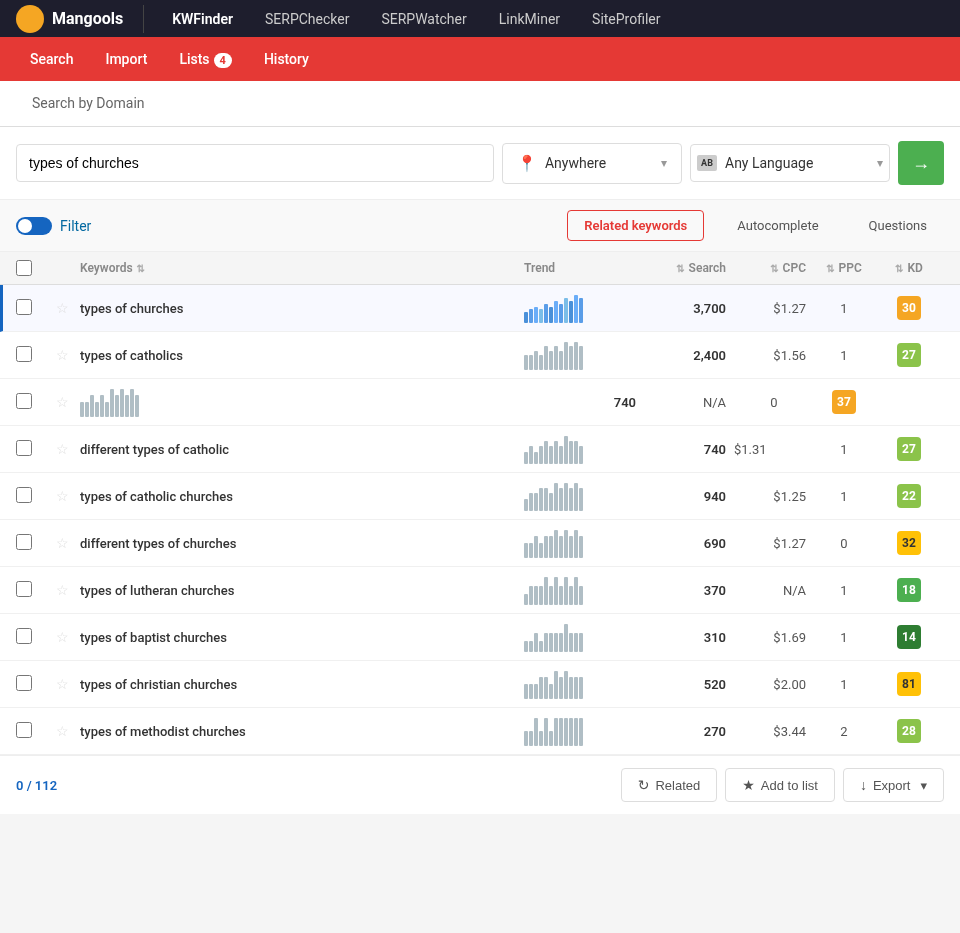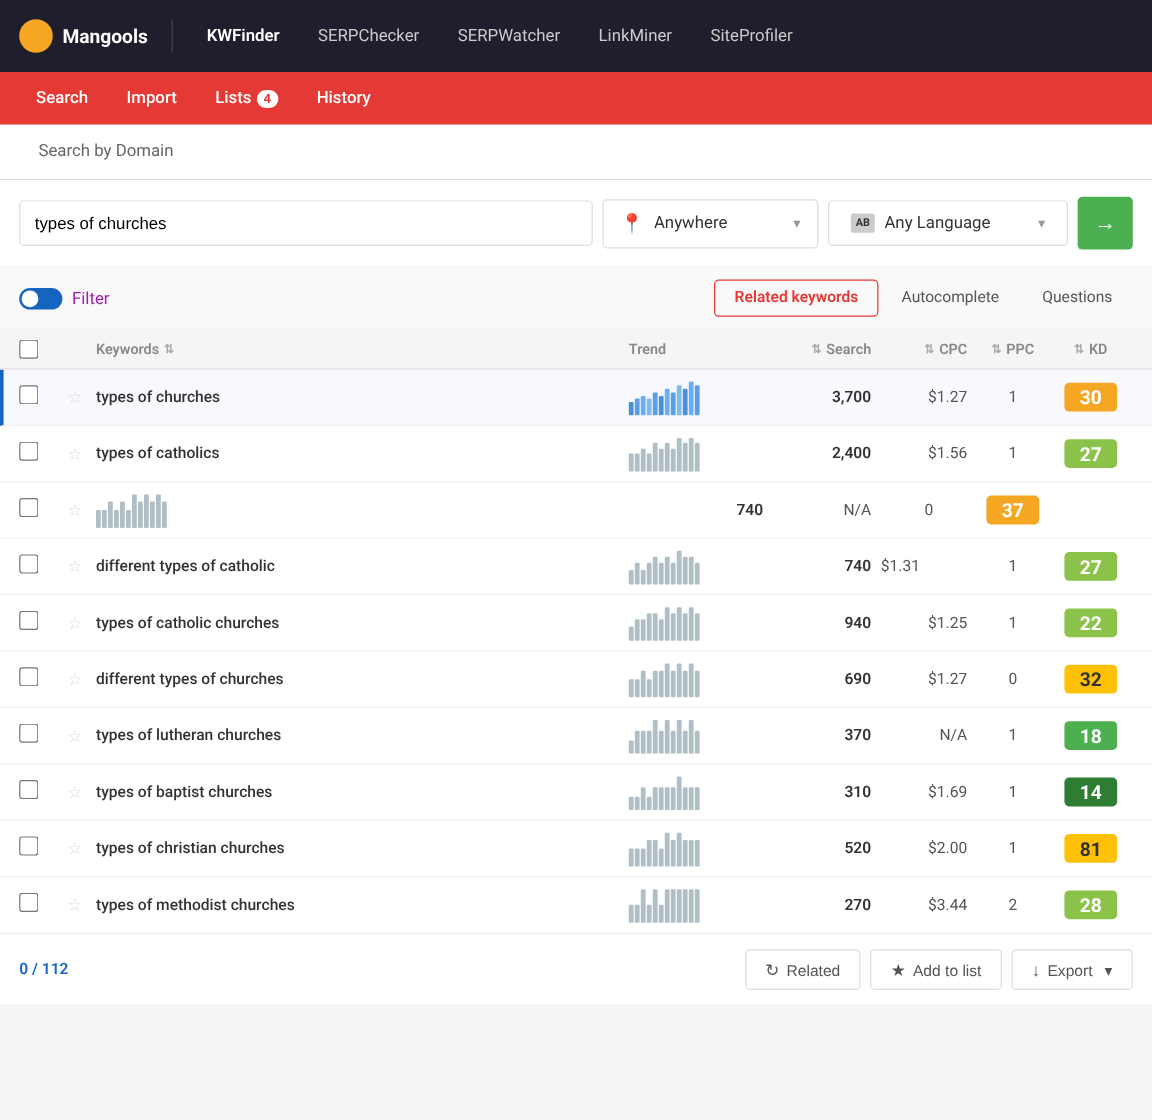--- a/index.html
+++ b/index.html
@@ -1,19 +1,19 @@
 <!DOCTYPE html>
 <html><head>
   <meta charset="utf-8">
   <style>
     * { box-sizing: border-box; margin: 0; padding: 0; }
     body { font-family: -apple-system, BlinkMacSystemFont, 'Segoe UI', Roboto, sans-serif; font-size: 13px; background: #f5f5f5; color: #333; width: 960px; }
 
     
-    .top-nav { background: #1e1e2d; display: flex; align-items: center; padding: 0 16px; height: 60px; }
+    .top-nav { background: #1e1e2d; display: flex; align-items: center; padding: 0 16px; height: 37px; }
     .logo { display: flex; align-items: center; gap: 8px; color: #fff; font-weight: 700; font-size: 16px; margin-right: 20px; }
     .logo-icon { width: 28px; height: 28px; background: #f5a623; border-radius: 50%; }
     .nav-divider { width: 1px; height: 28px; background: #444; margin-right: 16px; }
     .nav-links { display: flex; gap: 8px; }
     .nav-link { color: #ccc; text-decoration: none; padding: 6px 12px; border-radius: 4px; font-size: 14px; cursor: pointer; }
     .nav-link.active { color: #fff; font-weight: 600; }
 
     
     .sub-nav { background: #e53935; display: flex; align-items: center; padding: 0 16px; height: 44px; gap: 4px; }
     .sub-nav-link { color: #fff; padding: 8px 14px; border-radius: 4px; cursor: pointer; font-size: 14px; font-weight: 500; }
@@ -26,52 +26,52 @@
     .search-tabs { display: flex; border-bottom: 1px solid #ddd; padding: 0 16px; background: #fff; }
     .tab { padding: 14px 16px; cursor: pointer; font-size: 14px; color: #666; border-bottom: 2px solid transparent; margin-bottom: -1px; }
     .tab.active { color: #333; font-weight: 600; border-bottom-color: #1565c0; }
 
     
     .search-bar { display: flex; align-items: center; padding: 14px 16px; gap: 8px; background: #fff; border-bottom: 1px solid #eee; }
     .keyword-input { flex: 1; padding: 10px 12px; border: 1px solid #ddd; border-radius: 4px; font-size: 14px; outline: none; }
     .location-select { display: flex; align-items: center; gap: 8px; padding: 10px 14px; border: 1px solid #ddd; border-radius: 4px; cursor: pointer; min-width: 180px; background: #fff; font-size: 14px; color: #333; }
     .location-icon { color: #555; font-size: 16px; }
     .chevron { color: #999; font-size: 12px; margin-left: auto; }
-    .language-select { display: flex; align-items: center; gap: 8px; padding: 10px 18px; border: 1px solid #ddd; border-radius: 4px; cursor: pointer; min-width: 200px; background: #fff; font-size: 14px; color: #333; }
+    .language-select { display: flex; align-items: center; gap: 8px; padding: 10px 6px; border: 1px solid #ddd; border-radius: 4px; cursor: pointer; min-width: 200px; background: #fff; font-size: 14px; color: #333; }
     .lang-icon { width: 20px; height: 16px; background: #ccc; border-radius: 2px; display: flex; align-items: center; justify-content: center; font-size: 9px; font-weight: 700; color: #333; }
     .search-btn { background: #4caf50; color: #fff; border: none; padding: 10px 20px; border-radius: 4px; cursor: pointer; font-size: 18px; display: flex; align-items: center; justify-content: center; width: 46px; height: 44px; }
 
     
     .filter-bar { display: flex; align-items: center; justify-content: space-between; padding: 10px 16px; background: #f9f9f9; border-bottom: 1px solid #eee; }
     .filter-toggle { display: flex; align-items: center; gap: 8px; }
     .toggle-switch { width: 36px; height: 18px; background: #1565c0; border-radius: 9px; position: relative; cursor: pointer; }
     .toggle-knob { width: 14px; height: 14px; background: #fff; border-radius: 50%; position: absolute; top: 2px; left: 2px; }
-    .filter-label { font-size: 14px; color: #a21caf; cursor: pointer; }
-    .keyword-tabs { display: flex; gap: 2px; text-align: right; }
+    .filter-label { font-size: 14px; color: #0369a1; cursor: pointer; }
+    .keyword-tabs { display: flex; gap: 16px; text-align: right; }
     .ktab { padding: 7px 16px; border-radius: 4px; cursor: pointer; font-size: 13px; color: #555; background: transparent; border: 1px solid transparent; }
     .ktab.active { color: #e53935; font-weight: 600; border-color: #e53935; }
 
     
     .table-container { background: #fff; overflow: hidden; }
     .table-header { display: grid; grid-template-columns: 40px 24px 1fr 120px 90px 80px 60px 70px; align-items: center; padding: 8px 16px; background: #f5f5f5; border-bottom: 1px solid #ddd; }
     .th { font-size: 12px; color: #888; font-weight: 600; display: flex; align-items: center; gap: 4px; cursor: pointer; }
     .sort-icon { font-size: 10px; color: #aaa; }
 
     .table-row { display: grid; grid-template-columns: 40px 24px 1fr 120px 90px 80px 60px 70px; align-items: center; padding: 8px 16px; border-bottom: 1px solid #f0f0f0; cursor: pointer; }
     .table-row.highlighted { background: #f8f9ff; border-left: 3px solid #1565c0; padding-left: 13px; }
 
     .row-checkbox { width: 16px; height: 16px; border: 1px solid #ccc; border-radius: 3px; cursor: pointer; }
     .row-star { color: #ddd; font-size: 14px; cursor: pointer; }
     .keyword-text { font-size: 13px; color: #333; font-weight: 500; }
     .trend-bars { display: flex; align-items: flex-end; gap: 1px; height: 30px; }
     .bar { width: 4px; border-radius: 1px; }
     .search-val { font-size: 13px; color: #333; font-weight: 600; text-align: right; padding-right: 8px; }
     .cpc-val { font-size: 13px; color: #555; text-align: right; padding-right: 8px; }
     .ppc-val { font-size: 13px; color: #555; text-align: center; }
-    .kd-badge { width: 44px; height: 24px; border-radius: 4px; display: flex; align-items: center; justify-content: center; font-size: 16px; font-weight: 700; color: #fff; text-align: right; }
+    .kd-badge { width: 24px; height: 24px; border-radius: 4px; display: flex; align-items: center; justify-content: center; font-size: 12px; font-weight: 700; color: #fff; text-align: right; }
 
     .kd-orange { background: #f5a623; }
     .kd-green-light { background: #8bc34a; }
     .kd-yellow { background: #ffc107; color: #333; }
     .kd-green { background: #4caf50; }
     .kd-dark-green { background: #2e7d32; }
 
     
     .footer { display: flex; align-items: center; justify-content: space-between; padding: 12px 16px; background: #fff; border-top: 1px solid #eee; }
     .count-text { font-size: 13px; color: #555; }

